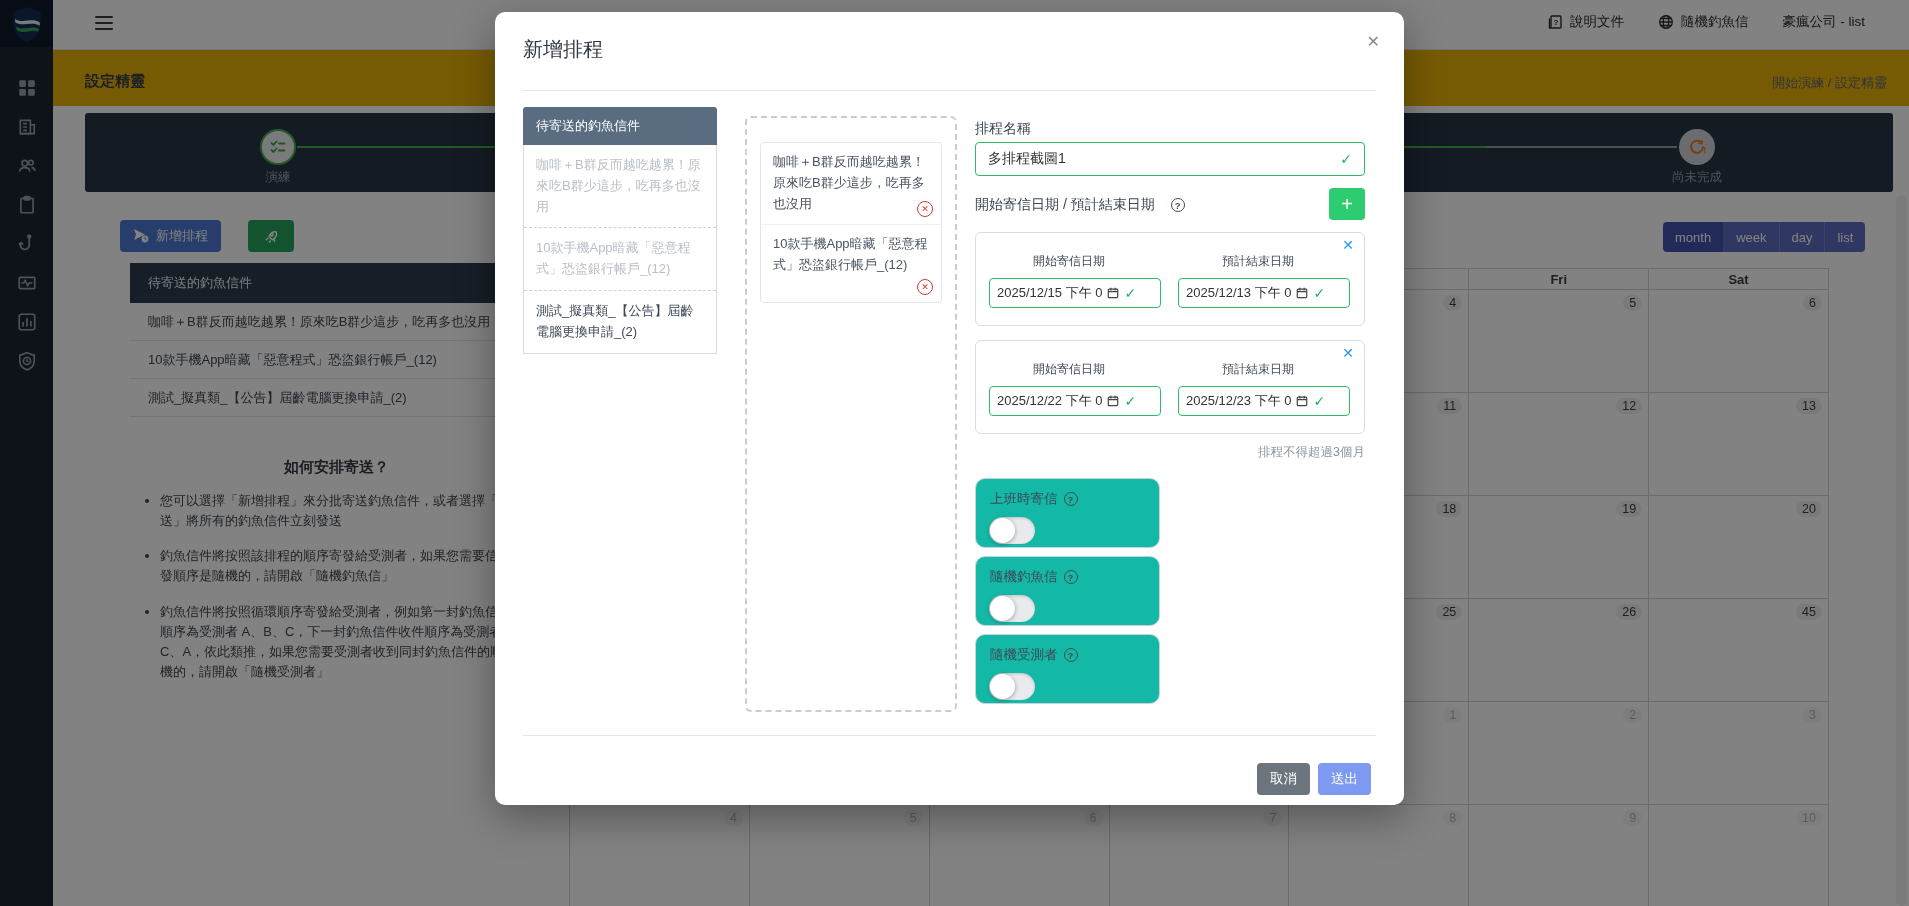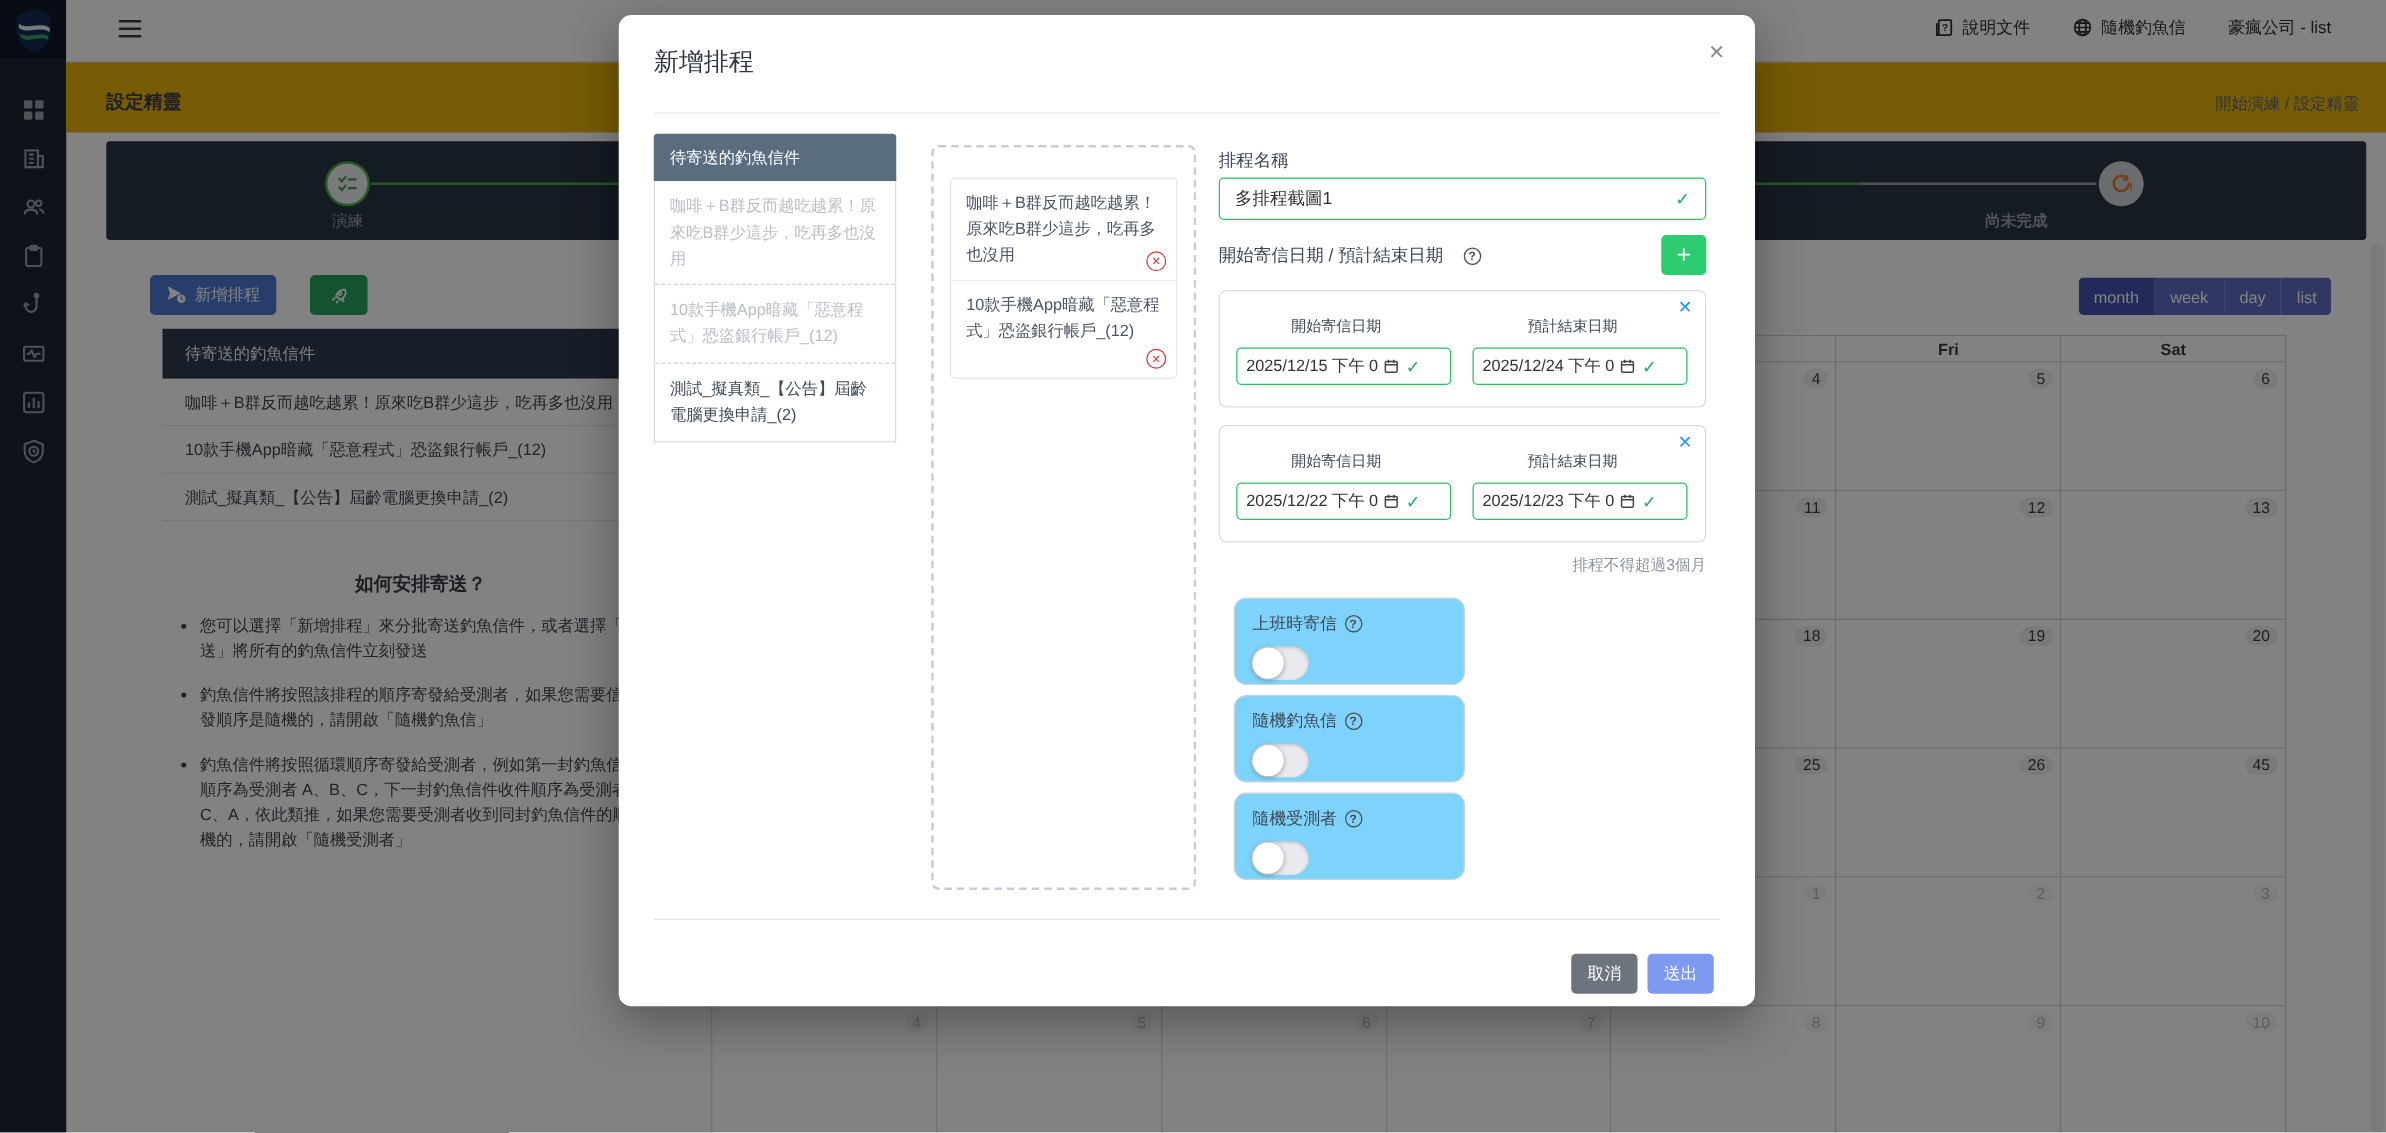--- a/index.html
+++ b/index.html
@@ -26,21 +26,21 @@
 
   .stepper { position:absolute; left:85px; top:113px; width:1808px; height:79px; background:#2a3645; border-radius:3px; z-index:1; }
   .step-line-green { position:absolute; left:212px; top:33px; width:1190px; height:2px; background:#4caf50; }
   .step-line-gray  { position:absolute; left:1402px; top:33px; width:190px; height:2px; background:#9aa0a6; }
   .step-circle { position:absolute; width:36px; height:36px; border-radius:50%; top:16px;
     display:flex; align-items:center; justify-content:center; }
   .step1 { left:175px; background:#eef0f2; border:2px solid #4caf50; }
   .step2 { left:1594px; background:#d2d5d9; }
   .step-label { position:absolute; top:56px; font-size:12.5px; color:#9aa3ad; white-space:nowrap; }
   .step1-label { left:193px; transform:translateX(-50%); }
-  .step2-label { left:1528px; transform:translateX(-50%);font-weight:bold; }
+  .step2-label { left:1612px; transform:translateX(-50%); }
 
   .btn-add { position:absolute; left:120px; top:220px; height:32px; padding:0 13px; background:#4d79d2; color:#fff;
     border:none; border-radius:4px; font-size:13px; display:flex; align-items:center; gap:7px; z-index:1; cursor:pointer;
     font-family:inherit; }
   .btn-rocket { position:absolute; left:248px; top:220px; height:32px; width:46px; background:#27a35f; border:none;
     border-radius:4px; display:flex; align-items:center; justify-content:center; z-index:1; cursor:pointer; }
 
   .bg-table { position:absolute; left:130px; top:263px; width:413px; z-index:1; font-size:13px; }
   .bg-table-header { background:#2d3c4e; color:#f2f4f6; height:40px; display:flex; align-items:center; padding:0 18px; }
   .bg-table-row { background:#fff; height:38px; display:flex; align-items:center; padding:0 18px;
@@ -115,21 +115,21 @@
     cursor:pointer; font-family:inherit; }
   .dc-group { position:absolute; top:20px; width:172px; }
   .dc-group.left { left:13px; } .dc-group.right { left:202px; }
   .dc-label { font-size:12px; color:#3f4957; margin-bottom:8px;padding-left:44px; }
   .dc-input { height:30px; border:1.5px solid #2dbe64; border-radius:4px; display:flex; align-items:center; gap:4px;
     padding:0 7px; font-size:13px; color:#333; background:#fff; white-space:nowrap; }
   .dc-input .check { margin-left:2px; }
 
   .limit-note { position:absolute; right:0; top:432px; font-size:12.5px; color:#8b93a0; }
 
-  .toggle-card { position:absolute; left:12px; width:185px; height:70px; border:1px solid #cdd2d8; border-radius:10px; background:#7dd3fc; }
+  .toggle-card { position:absolute; left:0; width:185px; height:70px; border:1px solid #cdd2d8; border-radius:10px; background:#14b8a6; }
   .toggle-card .t-label { position:absolute; left:14px; top:11px; font-size:13.5px; color:#3f4957; display:flex; align-items:center; gap:6px; }
   .switch { position:absolute; left:13px; top:38px; width:46px; height:27px; background:#e8eaee; border-radius:15px;
     box-shadow:inset 0 1px 3px rgba(0,0,0,.18); cursor:pointer; }
   .knob { position:absolute; left:1px; top:1px; width:25px; height:25px; background:#fff; border-radius:50%;
     box-shadow:0 1px 4px rgba(0,0,0,.35); }
 
   .attach { position:absolute; left:208px; top:470px; width:182px; }
   .attach-label { font-size:13.5px; color:#3f4957; margin-bottom:12px; }
   .chips { display:flex; flex-wrap:wrap; gap:8px; padding-left:12px; }
   .chip { background:#e1e5ee; color:#4a5468; font-size:12.5px; padding:5px 9px; border-radius:4px; border:none;
@@ -545,21 +545,21 @@
                     <rect x="1.5" y="2.5" width="11" height="10" rx="1"></rect>
                     <path d="M4.5 1 V4 M9.5 1 V4 M1.5 5.5 H12.5"></path>
                   </svg>
                 </span>
                 <span class="check">✓</span>
               </div>
             </div>
             <div class="dc-group right">
               <div class="dc-label">預計結束日期</div>
               <div class="dc-input">
-                <span>2025/12/24 下午 0</span>
+                <span>2025/12/13 下午 0</span>
                 <span>
                   <svg width="12" height="12" viewBox="0 0 14 14" fill="none" stroke="#444" stroke-width="1.4">
                     <rect x="1.5" y="2.5" width="11" height="10" rx="1"></rect>
                     <path d="M4.5 1 V4 M9.5 1 V4 M1.5 5.5 H12.5"></path>
                   </svg>
                 </span>
                 <span class="check">✓</span>
               </div>
             </div>
           </div>

